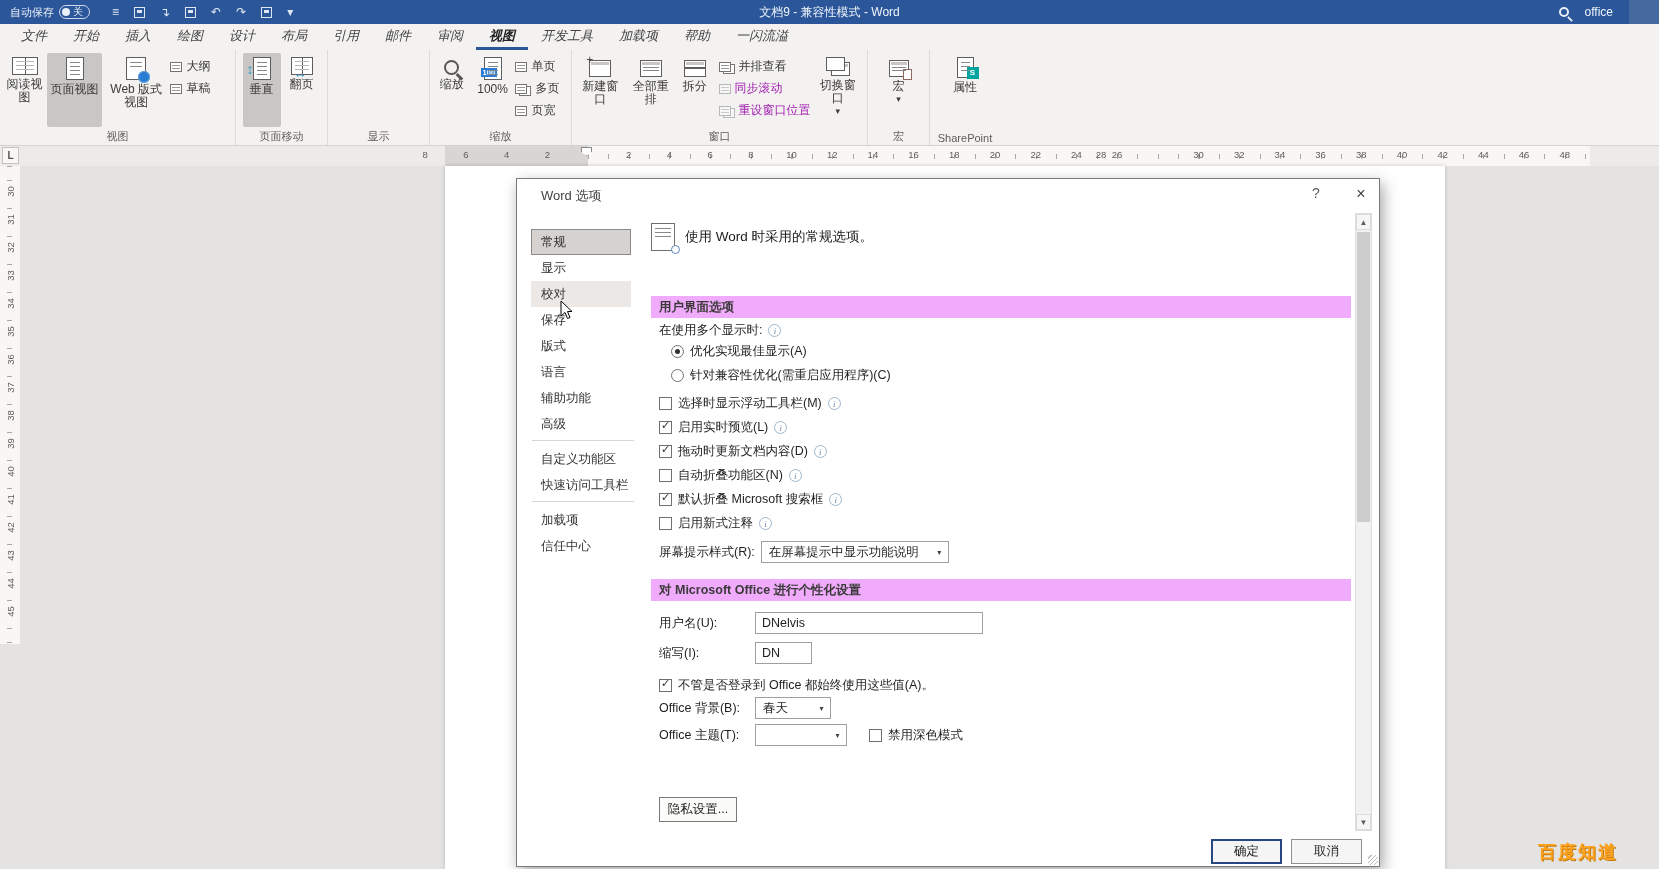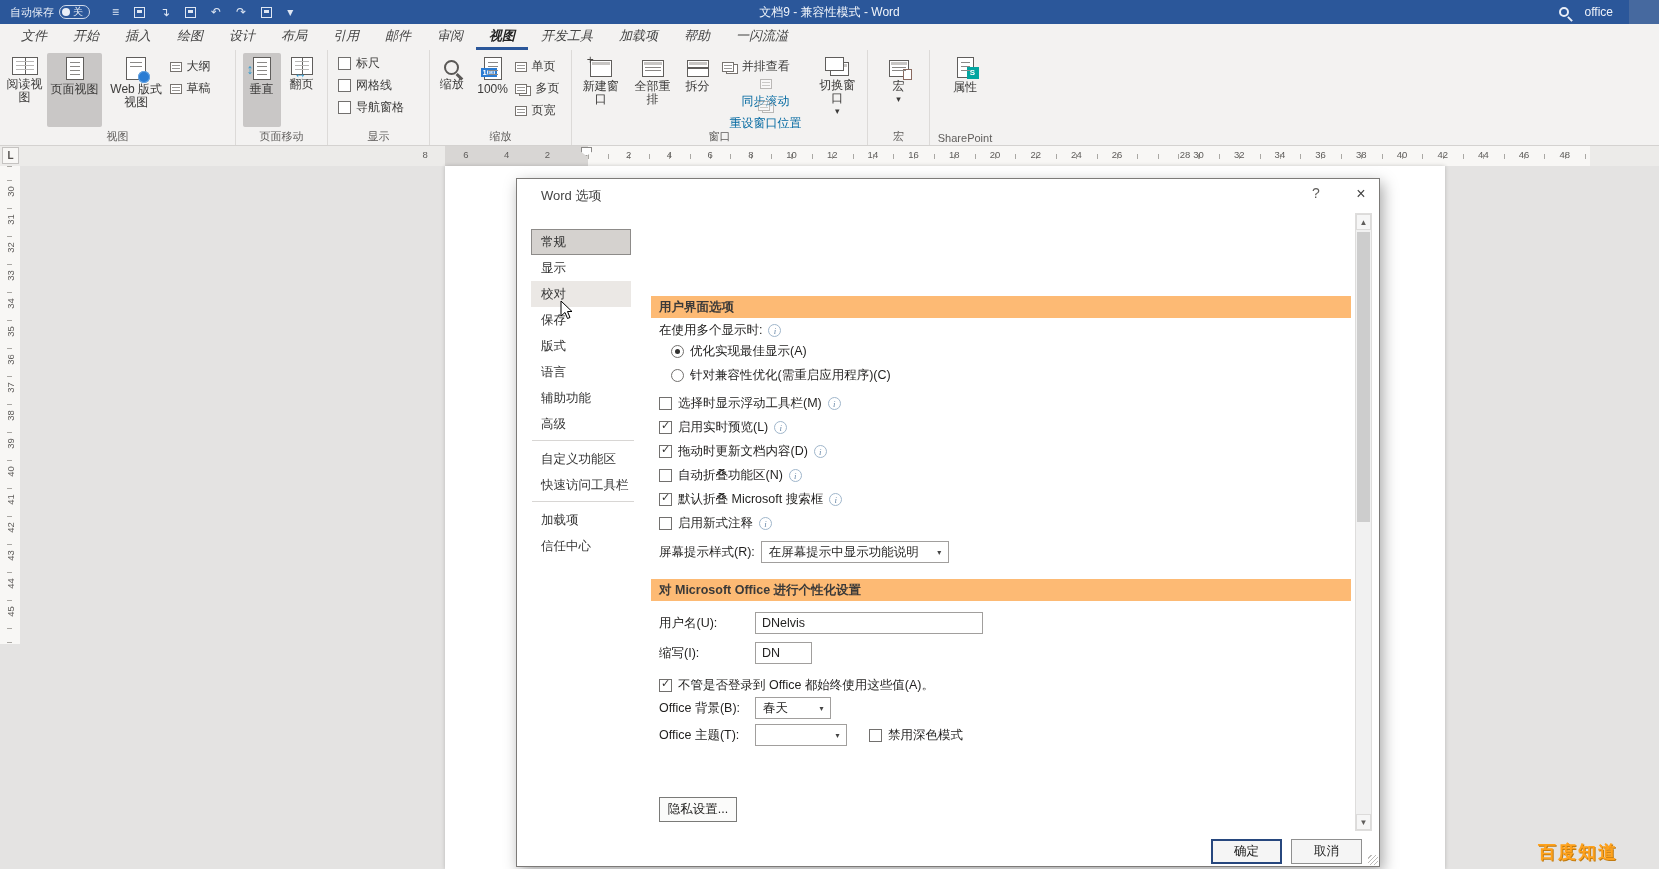--- a/index.html
+++ b/index.html
@@ -32,21 +32,21 @@
   .ribbon { position:absolute; left:0; top:50px; width:1659px; height:96px; background:#f3f2f1; border-bottom:1px solid #d4d2d0; display:flex; }
   .rgroup { position:relative; border-right:1px solid #dcdad8; height:100%; flex:none; }
   .rglabel { position:absolute; bottom:1px; left:0; right:0; text-align:center; font-size:11px; color:#5f5d5b; }
   .rgrow { display:flex; align-items:flex-start; height:78px; padding:3px 4px 0 4px; gap:2px; }
   .rbtn { display:flex; flex-direction:column; align-items:center; justify-content:flex-start; gap:3px; padding:4px 2px 2px 2px; height:74px; border-radius:2px; }
   .rbtn.sel { background:#c9c7c6; }
   .rlbl { font-size:12px; line-height:13px; color:#3b3a39; text-align:center; }
   .rchev { font-size:9px; color:#3b3a39; line-height:6px; }
   .rcol { display:flex; flex-direction:column; justify-content:flex-start; gap:3px; padding-top:4px; }
   .rsmall { display:flex; align-items:center; gap:4px; font-size:12px; color:#3b3a39; height:19px; white-space:nowrap; }
-  .rsmall.disabled { color:#0369a1;flex-direction:column; }
+  .rsmall.disabled { color:#a21caf; }
   .rsmall.disabled .mi, .rsmall.disabled .mi2 { opacity:.45; }
   .rcheck { display:flex; align-items:center; gap:5px; font-size:12px; color:#3b3a39; height:20px; white-space:nowrap; }
 
   
   .ic { position:relative; display:inline-block; flex:none; }
   .ic-doc { width:18px; height:23px; border:1px solid #605e5c; background:#fff; }
   .ic-doc::after { content:""; position:absolute; left:3px; right:3px; top:4px; bottom:3px; background:repeating-linear-gradient(180deg,#8a8886 0 1px,transparent 1px 4px); }
   .ic-book { width:26px; height:18px; border:1px solid #605e5c; background:#fff; }
   .ic-book::before { content:""; position:absolute; left:50%; top:0; bottom:0; width:1px; background:#605e5c; }
   .ic-book::after { content:""; position:absolute; left:3px; right:3px; top:3px; bottom:3px; background:repeating-linear-gradient(180deg,#b9b7b5 0 1px,transparent 1px 4px); }
@@ -103,21 +103,21 @@
   .sb-item[data-state="selected"] { background:#d5d2cf; border-color:#8d8b89; }
   .sb-item[data-state="hover"] { background:#ebe8e5; }
   .sb-item.divider-after { margin-bottom:9px; }
   .sb-item.divider-after::after { content:""; position:absolute; left:0; right:-4px; bottom:-5px; border-top:1px solid #d8d6d4; }
   .dlg-content { position:absolute; left:132px; top:0; width:704px; height:660px; font-size:12.5px; }
   .intro { position:absolute; left:2px; top:44px; display:flex; align-items:center; gap:10px; }
   .intro-txt { font-size:13.5px; color:#1b1b1b; }
   .ic-general { width:24px; height:28px; border:1px solid #72706e; background:#fff; position:relative; }
   .ic-general::after { content:""; position:absolute; left:3px; right:3px; top:4px; height:12px; background:repeating-linear-gradient(180deg,#8a8886 0 1px,transparent 1px 4px); }
   .ic-general .person { position:absolute; right:-6px; bottom:-4px; width:9px; height:9px; border:1.5px solid #5b88b5; border-radius:50%; background:#fff; }
-  .secbar { position:absolute; left:2px; width:700px; height:22px; background:#fdba74; line-height:22px; padding-left:8px; font-weight:bold; font-size:12.5px; color:#3b3a39; }
+  .secbar { position:absolute; left:2px; width:700px; height:22px; background:#f0abfc; line-height:22px; padding-left:8px; font-weight:bold; font-size:12.5px; color:#3b3a39; }
   .row { position:absolute; left:10px; display:flex; align-items:center; gap:6px; height:22px; white-space:nowrap; }
   .info { width:13px; height:13px; border-radius:50%; border:1px solid #a0b6cb; color:#6e8cab; font-size:9px; font-style:italic; font-family:"Liberation Serif","DejaVu Serif",serif; text-align:center; line-height:12px; display:inline-block; flex:none; }
   .optlist { position:absolute; left:10px; }
   .opt-row { display:flex; align-items:center; gap:6px; height:24px; white-space:nowrap; }
   .radlist { position:absolute; left:22px; }
   .rdo { width:13px; height:13px; border:1px solid #72706e; border-radius:50%; background:#fff; position:relative; display:inline-block; flex:none; }
   .rdo[data-state="true"]::after { content:""; position:absolute; left:3px; top:3px; width:5px; height:5px; border-radius:50%; background:#323130; }
   .dcb { width:13px; height:13px; border:1px solid #72706e; background:#fff; position:relative; display:inline-block; flex:none; }
   .dcb[data-state="true"]::after { content:"✓"; position:absolute; left:1px; top:-3px; font-size:11px; font-weight:bold; color:#323130; }
   .dd { height:22px; background:#fff; border:1px solid #a19f9d; display:flex; align-items:center; position:relative; }
@@ -231,37 +231,20 @@
           <span class="ic ic-book" style="width:22px">
               <span class="arrow-h">↔</span>
             </span>
           <span class="rlbl">翻页</span>
         </div>
       </div>
       <div class="rglabel">页面移动</div>
     </div>
 
     <div class="rgroup" style="width:102px">
-      <div class="rgrow" style="flex-direction:column;gap:2px;padding-left:10px" id="show-checks">
-
-          <label class="rcheck">
-            <span class="cbx" data-state="true"></span>
-            <span>标尺</span>
-          </label>
-
-          <label class="rcheck">
-            <span class="cbx" data-state="false"></span>
-            <span>网格线</span>
-          </label>
-
-          <label class="rcheck">
-            <span class="cbx" data-state="false"></span>
-            <span>导航窗格</span>
-          </label>
-        </div>
       <div class="rglabel">显示</div>
     </div>
 
     <div class="rgroup" style="width:142px">
       <div class="rgrow">
         <div class="rbtn" style="width:36px">
           <span class="ic ic-mag"></span>
           <span class="rlbl">缩放</span>
         </div>
         <div class="rbtn" style="width:42px">
@@ -374,21 +357,21 @@
         <span class="rnum" style="left: 730.8px;">8</span>
         <span class="rnum" style="left: 771.5px;">10</span>
         <span class="rnum" style="left: 812.2px;">12</span>
         <span class="rnum" style="left: 852.9px;">14</span>
         <span class="rnum" style="left: 893.6px;">16</span>
         <span class="rnum" style="left: 934.3px;">18</span>
         <span class="rnum" style="left: 975px;">20</span>
         <span class="rnum" style="left: 1015.7px;">22</span>
         <span class="rnum" style="left: 1056.4px;">24</span>
         <span class="rnum" style="left: 1097.1px;">26</span>
-        <span class="rnum" style="left: 1165px;">28</span>
+        <span class="rnum" style="left: 1081px;">28</span>
         <span class="rnum" style="left: 1178.5px;">30</span>
         <span class="rnum" style="left: 1219.2px;">32</span>
         <span class="rnum" style="left: 1259.9px;">34</span>
         <span class="rnum" style="left: 1300.6px;">36</span>
         <span class="rnum" style="left: 1341.3px;">38</span>
         <span class="rnum" style="left: 1382px;">40</span>
         <span class="rnum" style="left: 1422.7px;">42</span>
         <span class="rnum" style="left: 1463.4px;">44</span>
         <span class="rnum" style="left: 1504.1px;">46</span>
         <span class="rnum" style="left: 1544.8px;">48</span>
@@ -435,20 +418,26 @@
         <div class="sb-item">语言</div>
         <div class="sb-item">辅助功能</div>
         <div class="sb-item divider-after">高级</div>
         <div class="sb-item">自定义功能区</div>
         <div class="sb-item divider-after">快速访问工具栏</div>
         <div class="sb-item">加载项</div>
         <div class="sb-item">信任中心</div>
       </div>
 
     <div class="dlg-content">
+      <div class="intro">
+        <span class="ic-general">
+            <span class="person"></span>
+          </span>
+        <span class="intro-txt">使用 Word 时采用的常规选项。</span>
+      </div>
 
       <div class="secbar" style="top:117px">用户界面选项</div>
 
       <div class="row" style="top:140px">
         <span>在使用多个显示时:</span>
         <span class="info">i</span>
       </div>
 
       <div class="radlist" style="top:160px">
 

